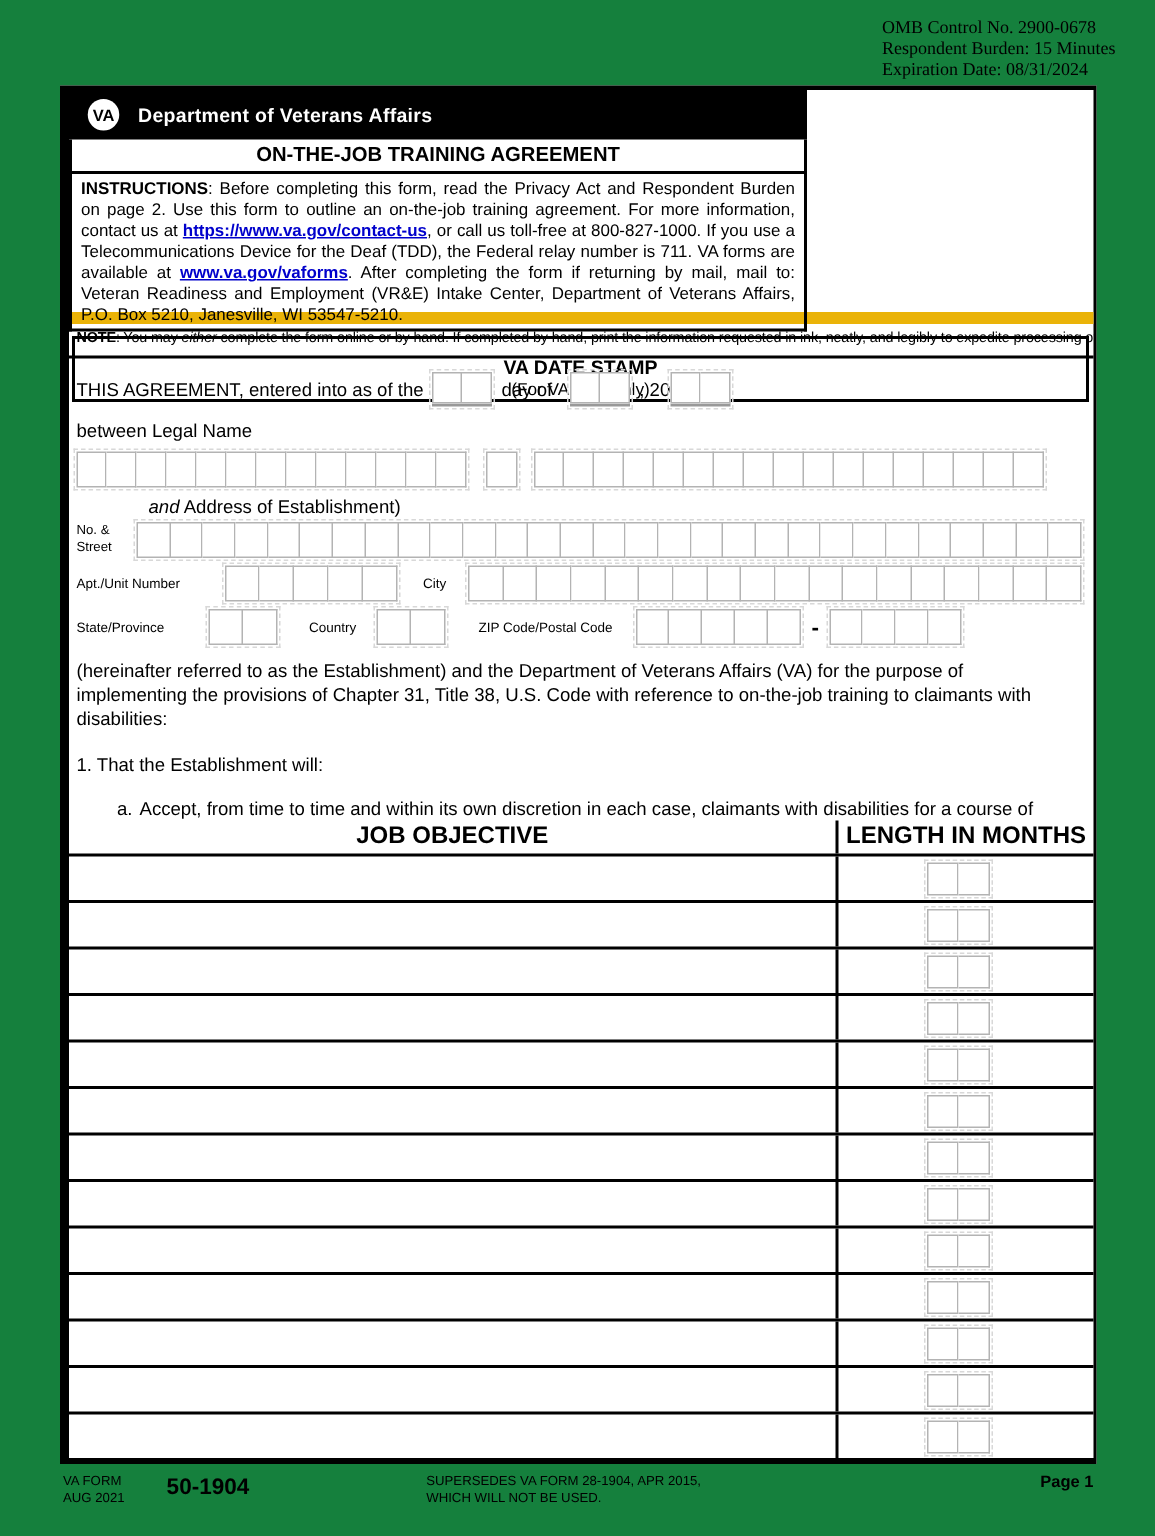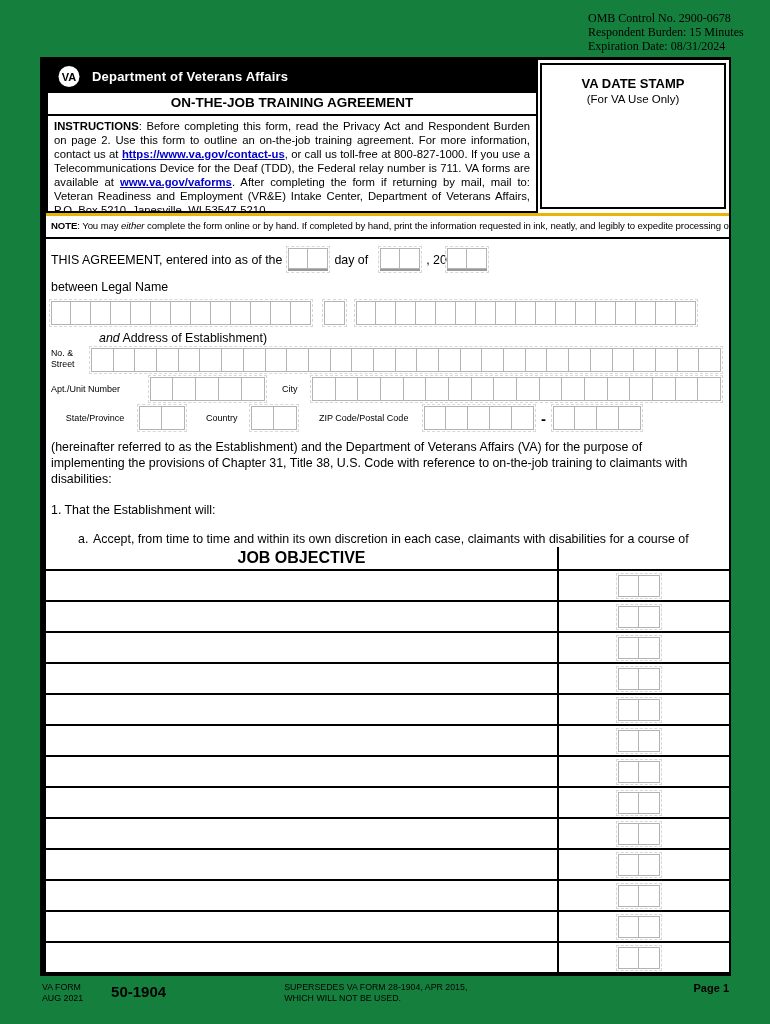--- a/index.html
+++ b/index.html
@@ -15,21 +15,21 @@
     font-family:"Liberation Serif","DejaVu Serif",serif; font-size:12px; line-height:1.15; }
 
   
   .form-box {
     position:absolute; left:40px; top:57px; width:691px; height:919px;
     border:2px solid #000; border-left:6px solid #000; border-top:3px solid #000; border-bottom:4px solid #000;
     display:flex; flex-direction:column; background:#fff;
   }
 
   
-  .top-section { height:156px; display:flex; border-bottom:3px solid #eab308; }
+  .top-section { height:156px; display:flex; border-bottom:8px solid #eab308;flex-direction:column; }
   .top-left { width:492px; display:flex; flex-direction:column; }
   .black-bar { height:33px; background:#000; color:#fff; display:flex; align-items:center; padding-left:10px; gap:9px; }
   .black-bar .agency { font-weight:bold; font-size:13px; letter-spacing:.2px; }
   .title-bar { height:23px; border:2px solid #000; border-top:none; text-align:center;
     font-weight:bold; font-size:13.5px; line-height:20px; }
   .instructions { flex:1; border:2px solid #000; border-top:none; padding:3px 6px 2px 6px;
     font-size:11.3px; line-height:1.24; text-align:justify; overflow:hidden; }
   .instructions b { font-weight:bold; }
   .instructions a { color:#0000cc; font-weight:bold; }
   .top-right { flex:1; padding:3px 3px 4px 2px; }
@@ -67,21 +67,21 @@
   .mini-label { font-size:8.8px; line-height:1.2; }
   .street-label { width:40px; }
   .comb-fill { flex:1; }
   .comb-fill .cell { flex:1 1 0; width:auto; }
   .apt-row { display:flex; margin-top:5px; align-items:center; }
   .apt-label { width:96px; font-size:9px; }
   .comb-apt { margin-left:3px; }
   .comb-apt .cell { width:23px; }
   .city-label { margin-left:17px; width:30px; font-size:9px; }
   .state-row { display:flex; margin-top:5px; align-items:center; }
-  .state-label { width:88px; font-size:9px;text-align:center; }
+  .state-label { width:88px; font-size:9px; }
   .comb-2 .cell { width:23px; }
   .country-label { margin-left:21px; width:45px; font-size:9px; }
   .zip-label { margin-left:22px; width:105px; font-size:9px; }
   .comb-zip .cell { width:22px; }
   .zip-dash { font-weight:bold; font-size:15px; margin:0 7px; }
 
   .para { margin-top:9px; line-height:1.3; font-size:12.4px; width:660px; }
   .item1 { margin-top:16px; font-size:12.4px; }
   .item1a { display:flex; margin-top:15px; padding-left:27px; font-size:12.4px; width:680px; }
   .item1a .alabel { width:15px; flex:0 0 auto; }
@@ -310,20 +310,21 @@
       <div class="para">(hereinafter referred to as the Establishment) and the Department of Veterans Affairs (VA) for the purpose of implementing the provisions of Chapter 31, Title 38, U.S. Code with reference to on-the-job training to claimants with disabilities:</div>
       <div class="item1">1. That the Establishment will:</div>
       <div class="item1a">
         <span class="alabel">a.</span>
         <span class="atext">Accept, from time to time and within its own discretion in each case, claimants with disabilities for a course of training on-the-job which will render each employable in accordance with the provisions of law for the following job objectives:</span>
       </div>
     </div>
 
     <div class="tbl-header">
       <div class="th-job">JOB OBJECTIVE</div>
+      <div class="th-months">LENGTH IN MONTHS</div>
     </div>
     <div class="tbl-rows">
         <div class="trow">
           <div class="tcell-job"></div>
           <div class="tcell-months">
             <span class="comb comb-months">
               <span class="cell"></span>
               <span class="cell"></span>
             </span>
           </div>

